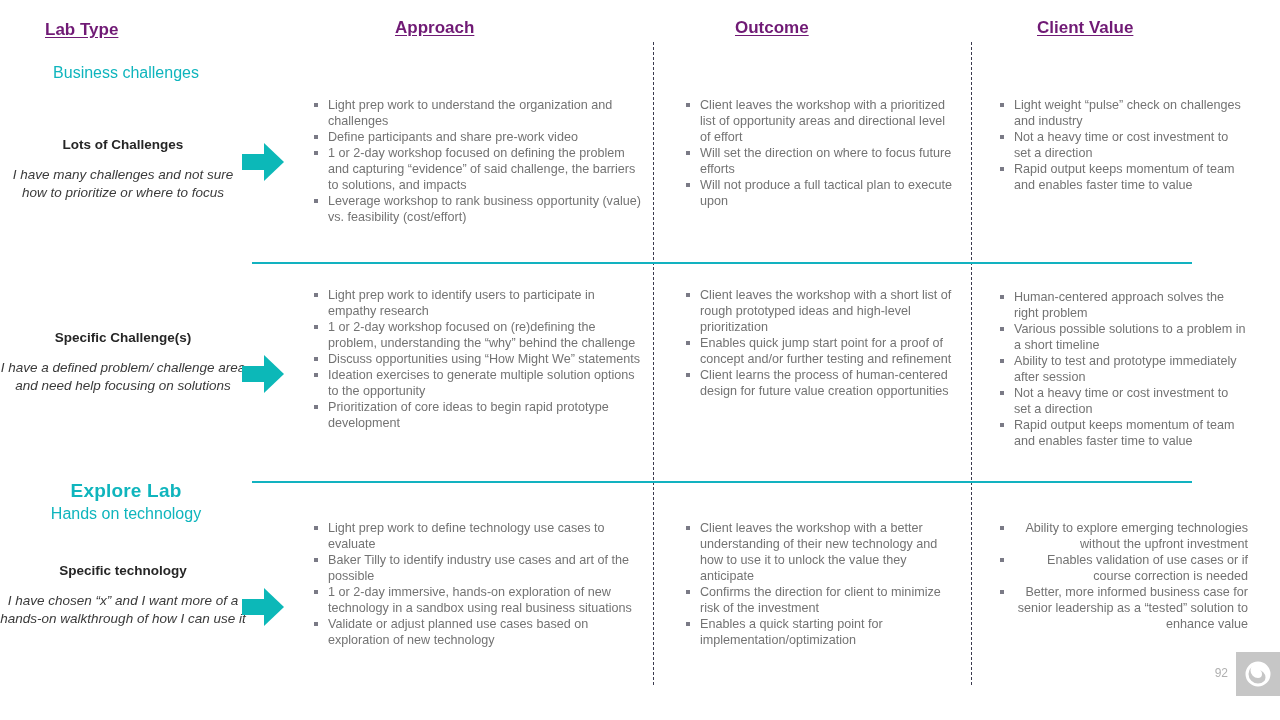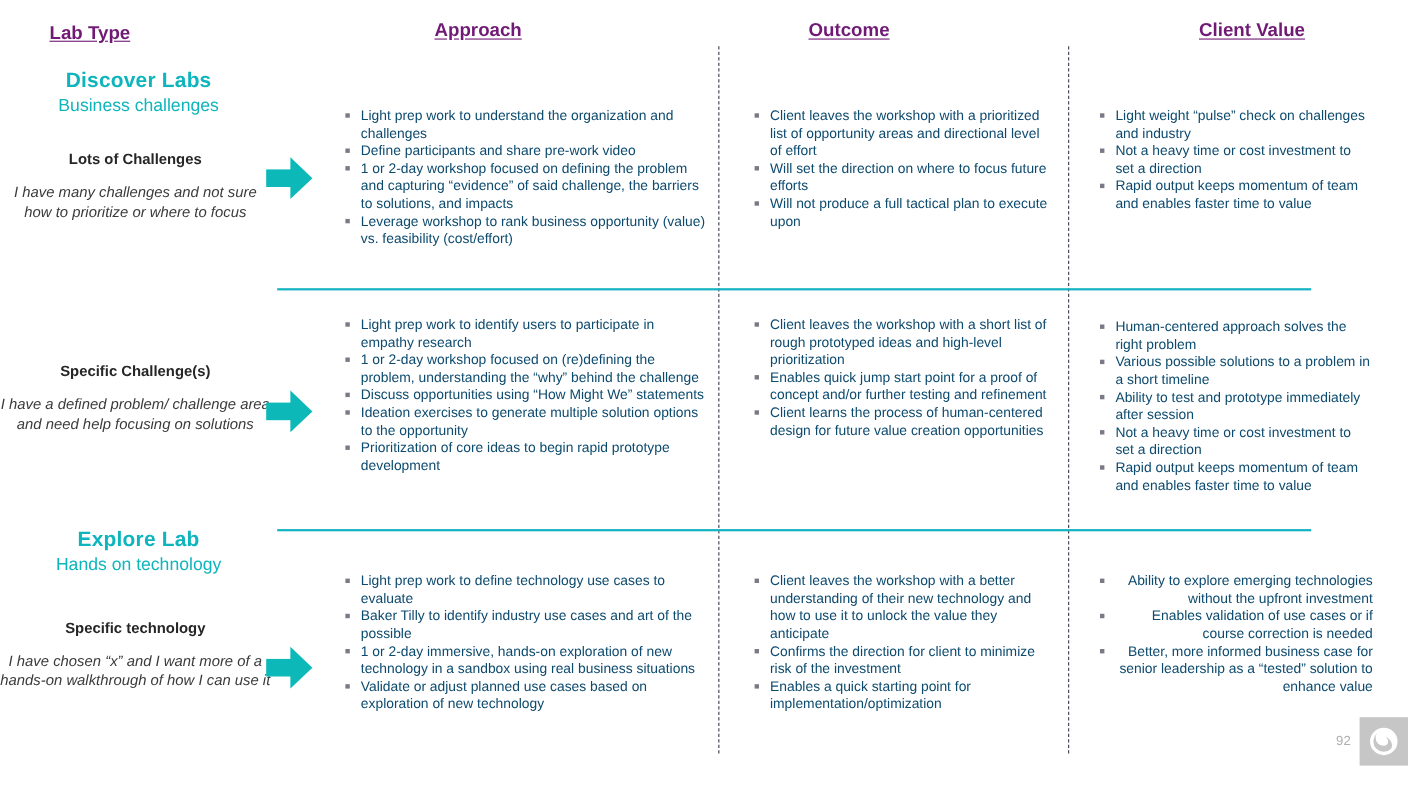--- a/index.html
+++ b/index.html
@@ -20,21 +20,21 @@
     font-size:17px;font-weight:bold;
     color:#701a75;
     text-decoration:underline;
     text-underline-offset:2px;
     line-height:40px;
     white-space:nowrap;
   }
   #hdr-labtype{left:45px;width:160px;top:20px;line-height:20px;}
   #hdr-approach{left:395px;width:160px;top:18px;line-height:20px;}
   #hdr-outcome{left:735px;width:160px;top:18px;line-height:20px;}
-  #hdr-clientvalue{left:1090px;width:160px;top:18px;line-height:20px;}
+  #hdr-clientvalue{left:1037px;width:160px;top:18px;line-height:20px;}
 
   
   .vdash{
     position:absolute;top:42px;height:643px;width:0;
     border-left:1.4px dashed #3b3b4f;
   }
   #vdash-1{left:653px;}
   #vdash-2{left:971px;}
 
   
@@ -83,21 +83,21 @@
   #arrow-3{left:242px;top:588px;}
 
   
   .cell{position:absolute;}
   .cell ul{margin:0;padding:0;list-style:none;}
   .cell li{
     position:relative;
     padding-left:16px;
     font-size:12.6px;
     line-height:16px;
-    color:#0c4a6e;
+    color:#737373;
     margin-bottom:0px;
   }
   .cell li .bullet{
     position:absolute;left:2px;top:6px;
     width:4px;height:4px;background:#7a7a86;
   }
 
   .col-approach{left:312px;width:330px;}
   .col-outcome{left:684px;width:272px;}
   .col-value{left:998px;width:250px;}
@@ -133,21 +133,20 @@
   <div class="hdr" id="hdr-outcome">Outcome</div>
   <div class="hdr" id="hdr-clientvalue">Client Value</div>
 
   <div class="vdash" id="vdash-1"></div>
   <div class="vdash" id="vdash-2"></div>
 
   <div class="hdiv" id="hdiv-1"></div>
   <div class="hdiv" id="hdiv-2"></div>
 
   <div class="labgroup" id="labgroup-discover">
-    <div class="lg-title">Discover Labs</div>
     <div class="lg-sub">Business challenges</div>
   </div>
   <div class="labgroup" id="labgroup-explore">
     <div class="lg-title">Explore Lab</div>
     <div class="lg-sub">Hands on technology</div>
   </div>
 
   <div class="scen" id="scen-1">
     <div class="scen-title">Lots of Challenges</div>
     <div class="scen-quote">I have many challenges and not sure how to prioritize or where to focus</div>

